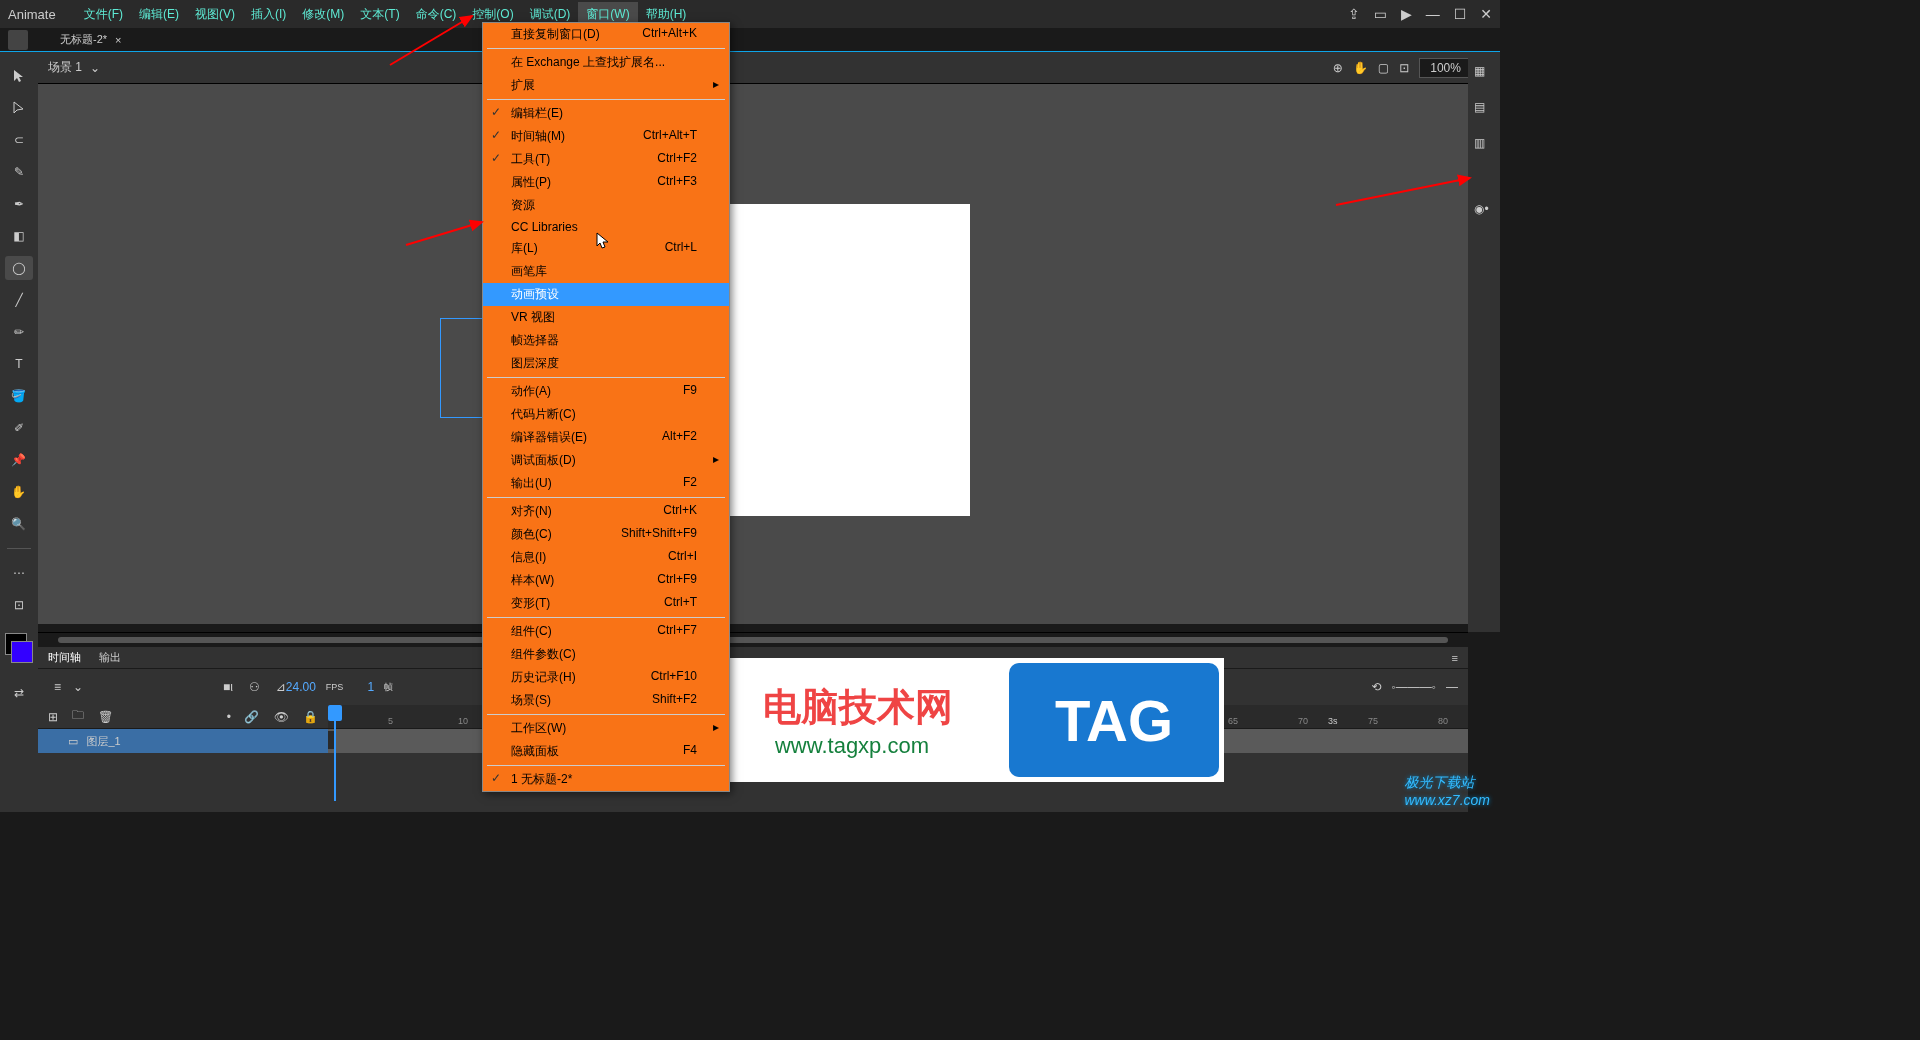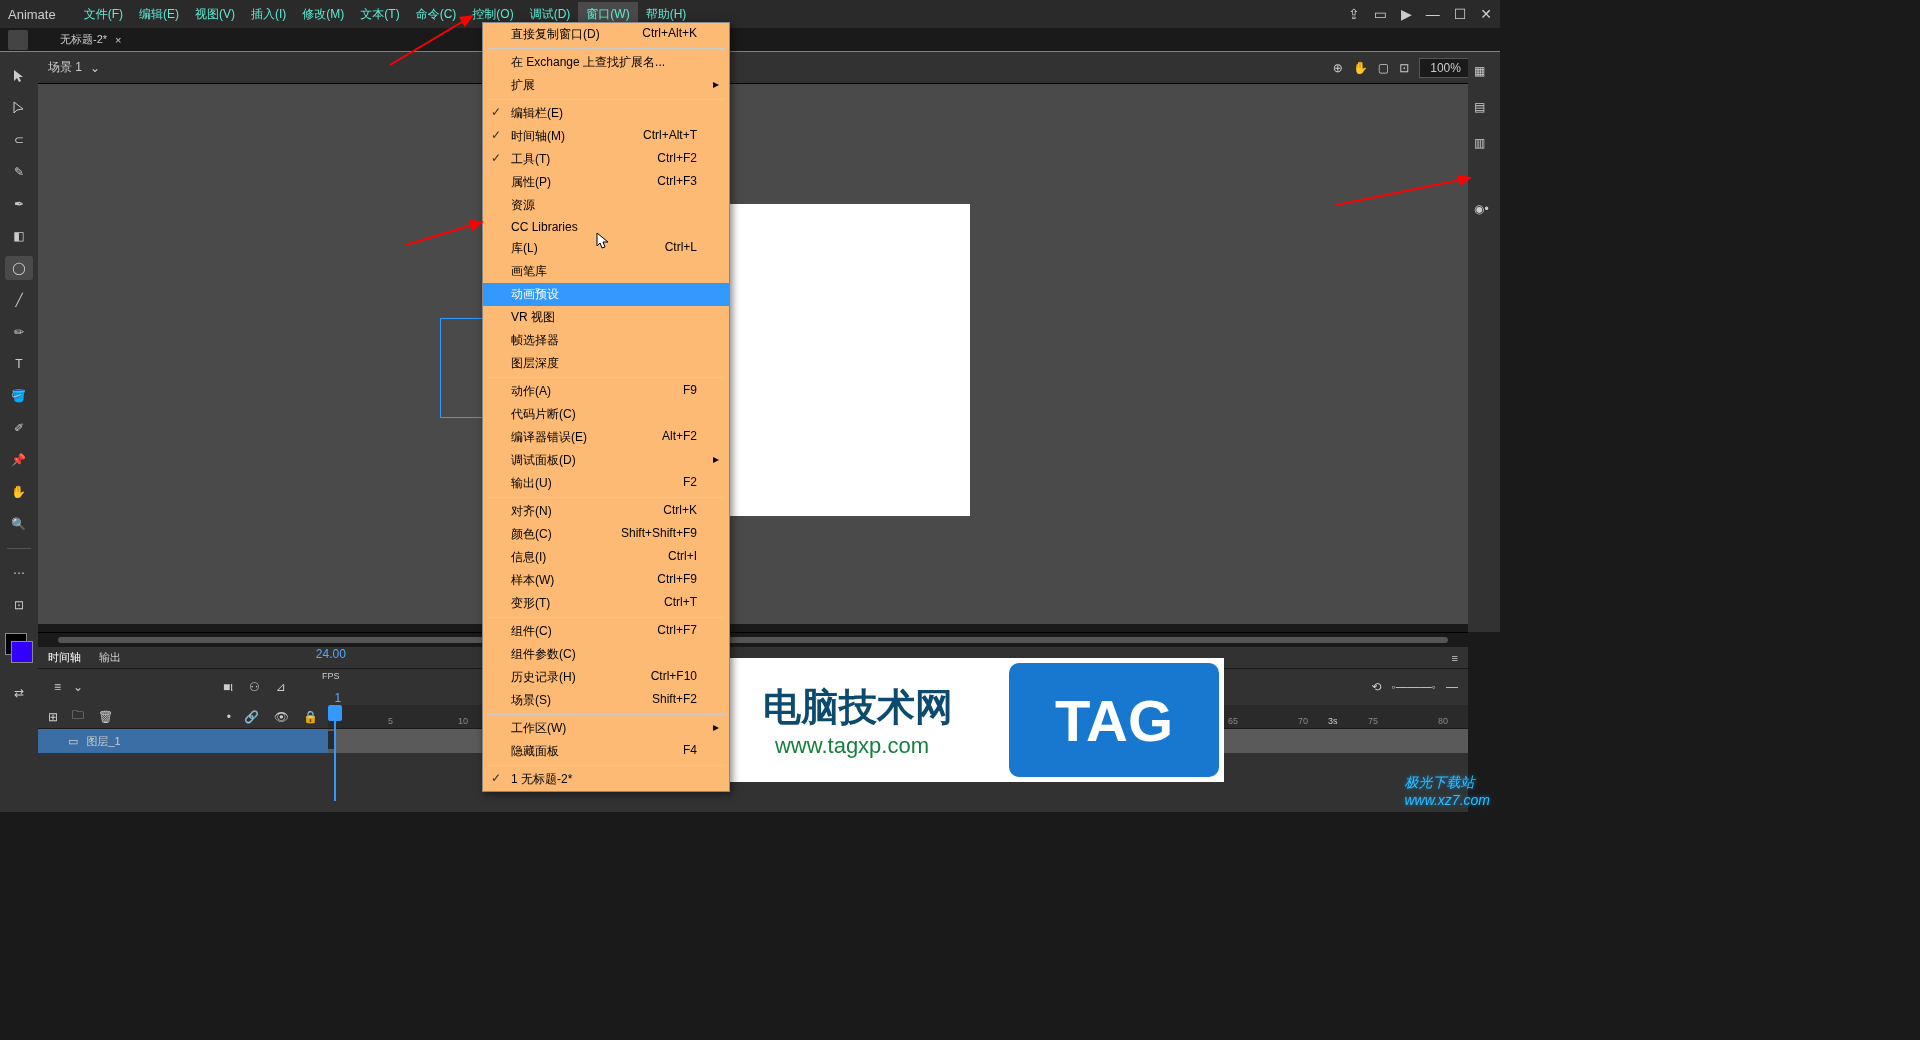--- a/index.html
+++ b/index.html
@@ -41,21 +41,21 @@
 .right-panel { position: absolute; right: 0; top: 52px; width: 32px; background: #323232; height: 580px; display: flex; flex-direction: column; align-items: center; padding-top: 12px; gap: 18px; }
 .right-panel .panel-icon { width: 20px; height: 18px; cursor: pointer; }
 
 
 .canvas-area { position: absolute; left: 38px; top: 84px; right: 32px; height: 540px; background: #4a4a4a; overflow: hidden; }
 .stage { position: absolute; left: 452px; top: 120px; width: 480px; height: 312px; background: #fff; }
 .circle-obj { position: absolute; left: 0; top: 116px; width: 96px; height: 96px; background: #3300ff; border-radius: 50%; clip-path: inset(0 0 0 50%); }
 .selection-box { position: absolute; left: -50px; top: 114px; width: 100px; height: 100px; border: 1px solid #3399ff; }
 
 
-.dropdown { position: absolute; left: 482px; top: 22px; width: 248px; background: #fdba74; border: 1px solid #888; box-shadow: 2px 2px 8px rgba(0,0,0,0.5); color: #000; z-index: 100; }
+.dropdown { position: absolute; left: 482px; top: 22px; width: 248px; background: #f97316; border: 1px solid #888; box-shadow: 2px 2px 8px rgba(0,0,0,0.5); color: #000; z-index: 100; }
 .dd-item { padding: 3px 32px 3px 28px; font-size: 12px; display: flex; justify-content: space-between; cursor: pointer; position: relative; }
 .dd-item.highlighted { background: #3399ff; color: #fff; }
 .dd-item .check { position: absolute; left: 8px; color: #333; }
 .dd-item .arrow { position: absolute; right: 10px; }
 .dd-divider { height: 1px; background: #ccc; margin: 2px 4px; }
 
 
 .arrow-svg { position: absolute; pointer-events: none; z-index: 200; }
 
 
@@ -63,38 +63,38 @@
 
 
 .timeline-area { position: absolute; left: 38px; right: 32px; bottom: 0; height: 180px; background: #323232; border-top: 1px solid #000; }
 .timeline-scrollbar { height: 14px; background: #1a1a1a; display: flex; align-items: center; }
 .timeline-scrollbar .track { flex: 1; height: 6px; background: #555; margin: 0 20px; border-radius: 3px; }
 .timeline-tabs { height: 22px; display: flex; align-items: center; padding: 0 10px; gap: 18px; border-bottom: 1px solid #1a1a1a; }
 .timeline-tabs span { font-size: 11px; cursor: pointer; }
 .timeline-controls { height: 36px; display: flex; align-items: center; padding: 0 10px; }
 .tl-left-icons { display: flex; gap: 12px; margin-right: 140px; margin-left: 6px; }
 .tl-center { display: flex; gap: 16px; align-items: center; }
-.tl-fps { margin-left: 30px; display: flex; align-items: center; gap: 10px; flex-direction: column; }
+.tl-fps { display: flex; align-items: center; gap: 10px; }
 .tl-right { margin-left: auto; display: flex; align-items: center; gap: 10px; }
 .tl-ruler-row { height: 24px; display: flex; border-bottom: 1px solid #1a1a1a; }
 .tl-layer-controls { width: 290px; display: flex; align-items: center; padding: 0 10px; gap: 14px; background: #323232; }
 .tl-ruler { flex: 1; background: #2a2a2a; position: relative; display: flex; align-items: flex-end; font-size: 9px; color: #888; }
 .tl-ruler span { position: absolute; bottom: 2px; }
 .tl-layer-row { height: 24px; display: flex; background: #3a6ea5; }
 .tl-layer-name { width: 290px; display: flex; align-items: center; padding-left: 30px; gap: 8px; font-size: 11px; background: #3a6ea5; }
 .tl-frames { flex: 1; background: #5a5a5a; position: relative; }
 .tl-keyframe { position: absolute; left: 0; top: 2px; width: 8px; height: 18px; background: #2a2a2a; }
 .tl-playhead { position: absolute; left: 0px; top: -24px; width: 14px; height: 50px; }
 .tl-playhead::before { content: ''; position: absolute; top: 0; left: 0; width: 14px; height: 16px; background: #3399ff; border-radius: 2px; }
 .tl-playhead::after { content: ''; position: absolute; top: 16px; left: 6px; width: 2px; height: 80px; background: #3399ff; }
 
 
 .watermark { position: absolute; left: 700px; bottom: 30px; width: 524px; height: 124px; background: #fff; display: flex; z-index: 50; }
 .wm-left { flex: 1; display: flex; flex-direction: column; align-items: center; justify-content: center; padding: 8px; }
-.wm-title { color: #0c4a6e; font-size: 38px; font-weight: bold; margin-left: 12px; }
+.wm-title { color: #ef4444; font-size: 38px; font-weight: bold; margin-left: 12px; }
 .wm-url { color: #15803d; font-size: 22px; }
 .wm-right { width: 210px; background: #1878d0; display: flex; align-items: center; justify-content: center; color: #fff; font-size: 58px; font-weight: bold; border-radius: 10px; margin: 5px; }
 .wm-corner { position: absolute; right: 10px; bottom: 4px; color: #3bf; font-size: 14px; font-style: italic; z-index: 60; text-shadow: 0 0 4px #08c; }
 </style>
 </head>
 <body>
 
 <div class="menubar">
   <span class="app-name">Animate</span>
   <span class="menu-item">文件(F)</span>

